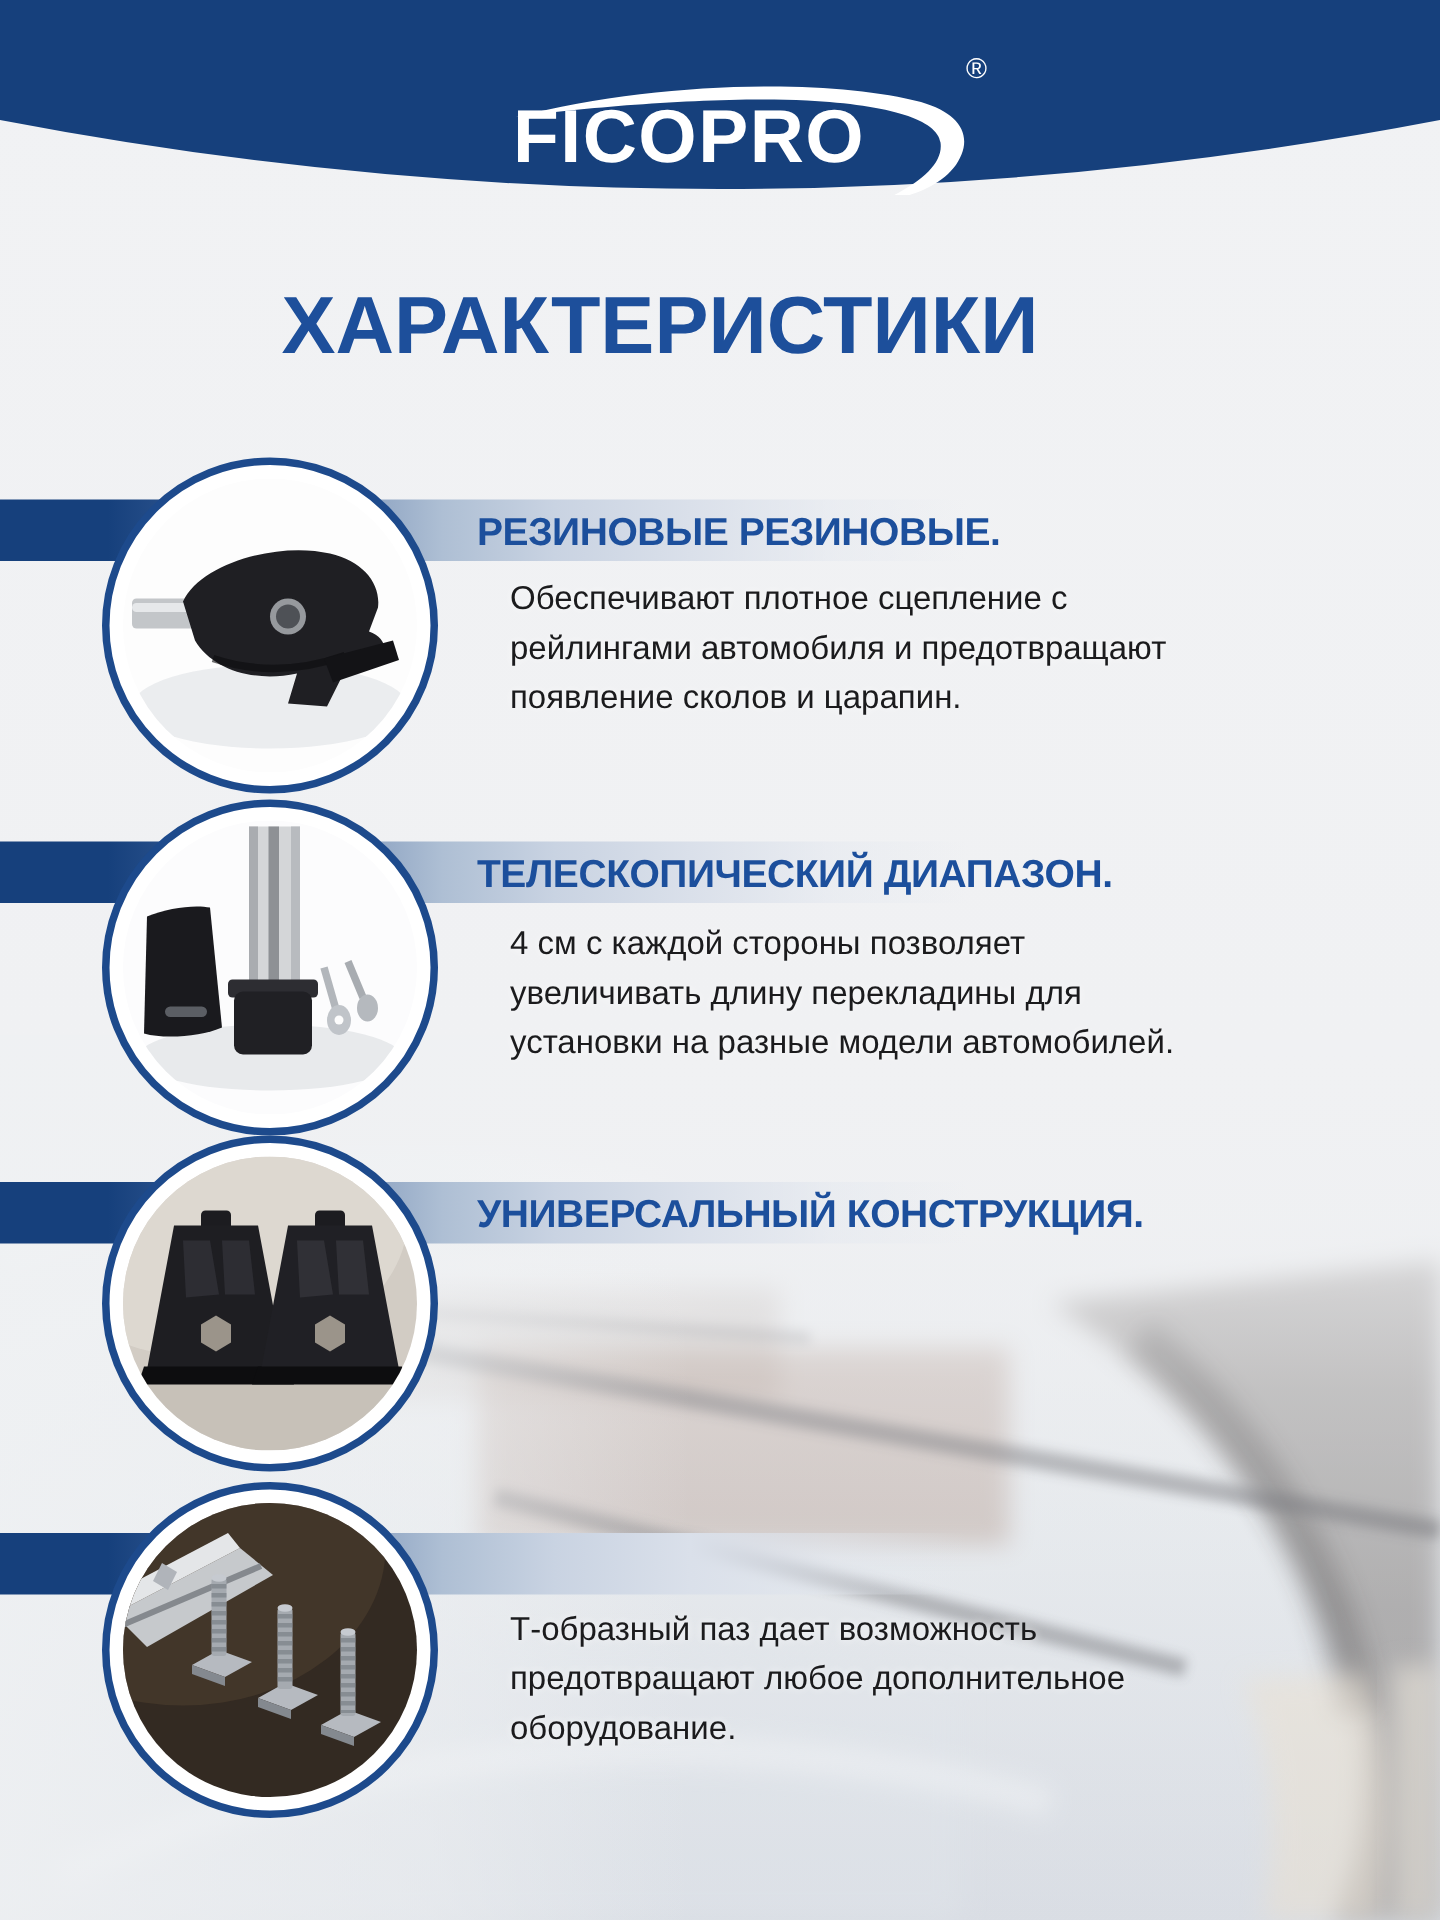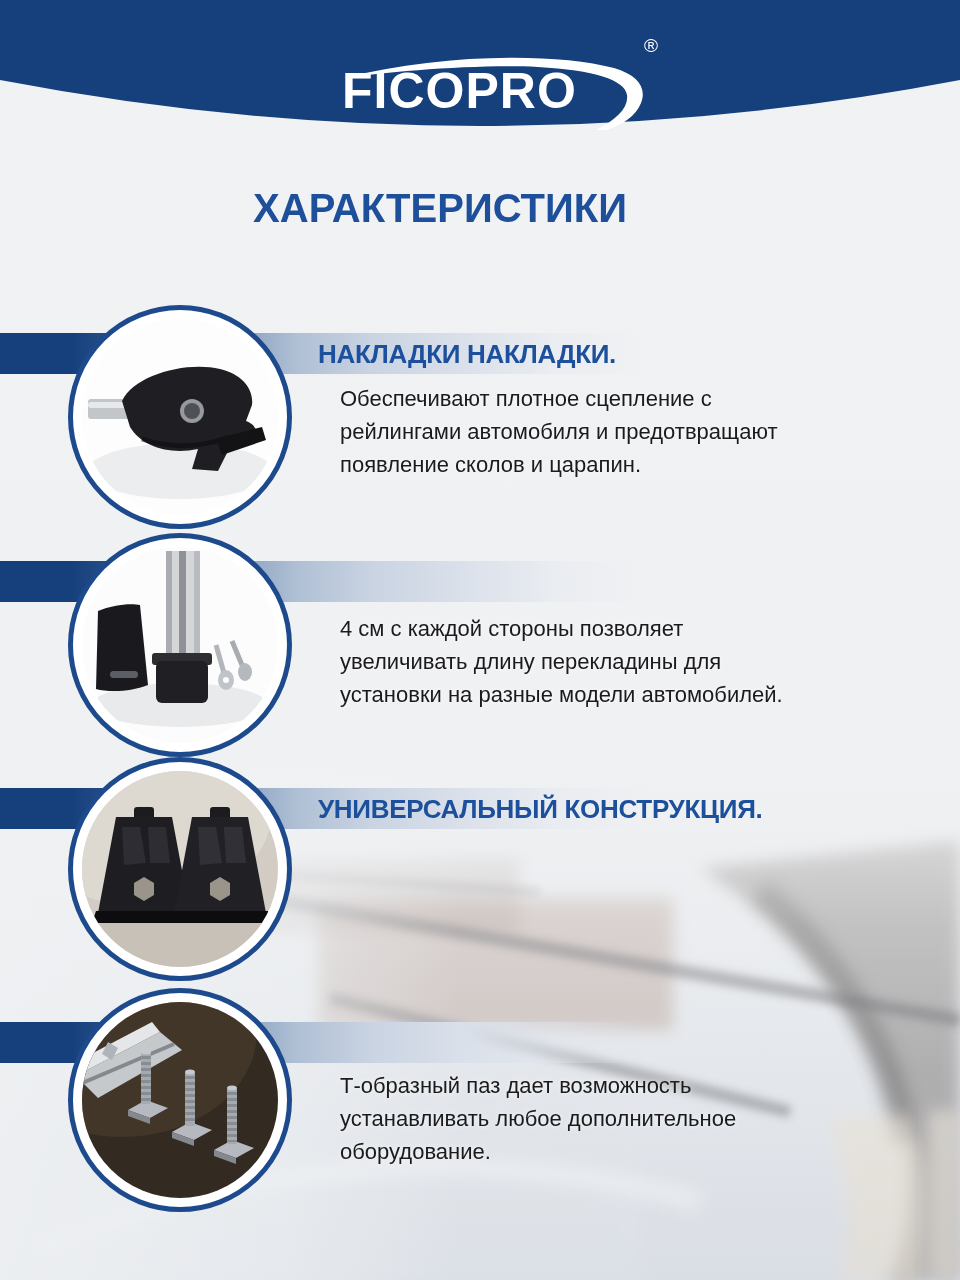--- a/index.html
+++ b/index.html
@@ -8,21 +8,21 @@
     background:linear-gradient(180deg,#f1f2f4 0%,#f0f1f3 55%,#e2e6ea 80%,#d6dae1 100%);
     font-family:"Liberation Sans","DejaVu Sans",sans-serif;
   }
   .abs{position:absolute;}
   
   #header-curve{left:0;top:0;width:960px;height:180px;z-index:4;}
   #brand-logo{left:328px;top:26px;width:336px;height:104px;z-index:5;}
   
   #page-title{
     left:0;top:186px;width:880px;text-align:center;z-index:4;
-    font-size:40px;font-weight:bold;color:#1d4f9b;letter-spacing:0px;
+    font-size:54px;font-weight:bold;color:#1d4f9b;letter-spacing:0px;
   }
   
   #car-photo{left:0;top:690px;width:960px;height:590px;z-index:0;}
   
   .ribbon{
     left:0;width:680px;height:41px;z-index:1;
     background:linear-gradient(to right,
       #16407c 0px,#16407c 72px,#2f5690 130px,#7b94b8 215px,
       #aebfd4 295px,#c9d3e2 370px,#dae0ea 460px,
       rgba(226,231,239,0.45) 555px,rgba(240,241,243,0) 645px);
@@ -116,21 +116,21 @@
         <path d="M40,82 C52,56 104,42 138,50 C160,55 172,70 170,86 L164,102
                  C176,106 178,118 168,124 L146,132 L136,152 L110,150 L116,130
                  C88,136 60,128 48,108 Z" fill="#1f1f23"></path>
         <path d="M60,120 C90,130 120,128 148,118" stroke="#0c0c0e" stroke-width="5" fill="none" opacity="0.6"></path>
         <path d="M134,120 L180,108 L184,121 L140,136 Z" fill="#131316"></path>
         <circle cx="110" cy="92" r="12" fill="#96999d"></circle>
         <circle cx="110" cy="92" r="8" fill="#4e5156"></circle>
       </svg>
     </div>
   </div>
-  <div class="feature-heading abs" style="top:340px">НАКЛАДКИ НАКЛАДКИ.</div>
+  <div class="feature-heading abs" style="top:340px">РЕЗИНОВЫЕ РЕЗИНОВЫЕ.</div>
   <div class="feature-body abs" style="top:382px">Обеспечивают плотное сцепление с
 рейлингами автомобиля и предотвращают
 появление сколов и царапин.</div>
 
   <div class="ribbon abs" style="top:561px"></div>
   <div class="photo-circle abs" style="top:533px">
     <div class="photo-inner">
       <svg viewBox="0 0 196 196" width="196" height="196">
         <rect width="196" height="196" fill="#fcfcfd"></rect>
         <ellipse cx="98" cy="158" rx="88" ry="22" fill="#e8eaec"></ellipse>
@@ -143,20 +143,21 @@
         <path d="M16,64 C30,58 48,56 58,58 L66,138 C52,144 28,146 14,142 Z" fill="#1a1a1e"></path>
         <rect x="28" y="124" width="28" height="7" rx="3.5" fill="#63666b" opacity="0.9"></rect>
         <line x1="134" y1="98" x2="142" y2="126" stroke="#b2b6bb" stroke-width="5"></line>
         <ellipse cx="144" cy="133" rx="8" ry="10" fill="#c0c4c9"></ellipse>
         <circle cx="144" cy="133" r="3" fill="#fdfdfd"></circle>
         <line x1="150" y1="94" x2="160" y2="118" stroke="#a8acb1" stroke-width="5"></line>
         <ellipse cx="163" cy="125" rx="7" ry="9" fill="#b5b9be"></ellipse>
       </svg>
     </div>
   </div>
+  <div class="feature-heading abs" style="top:568px">ТЕЛЕСКОПИЧЕСКИЙ ДИАПАЗОН.</div>
   <div class="feature-body abs" style="top:612px">4 см с каждой стороны позволяет
 увеличивать длину перекладины для
 установки на разные модели автомобилей.</div>
 
   <div class="ribbon abs" style="top:788px"></div>
   <div class="photo-circle abs" style="top:757px">
     <div class="photo-inner">
       <svg viewBox="0 0 196 196" width="196" height="196">
         <rect width="196" height="196" fill="#d2ccc4"></rect>
         <ellipse cx="60" cy="40" rx="130" ry="95" fill="#e0dbd3" opacity="0.8"></ellipse>
@@ -210,16 +211,16 @@
           <polygon points="132,148 154,156 172,146 150,138" fill="#b6bac0"></polygon>
           <polygon points="132,148 154,156 154,162 132,154" fill="#84898f"></polygon>
           <rect x="145" y="86" width="10" height="56" rx="2" fill="#a5aab0"></rect>
           <line x1="150" y1="90" x2="150" y2="140" stroke="#70767d" stroke-width="10" stroke-dasharray="3 3" opacity="0.55"></line>
           <ellipse cx="150" cy="86" rx="5" ry="2.5" fill="#c6cad0"></ellipse>
         </g>
       </svg>
     </div>
   </div>
   <div class="feature-body abs" style="top:1069px">Т-образный паз дает возможность
-устанавливать любое дополнительное
+предотвращают любое дополнительное
 оборудование.</div>
 
 </div>
 
 </body></html>

